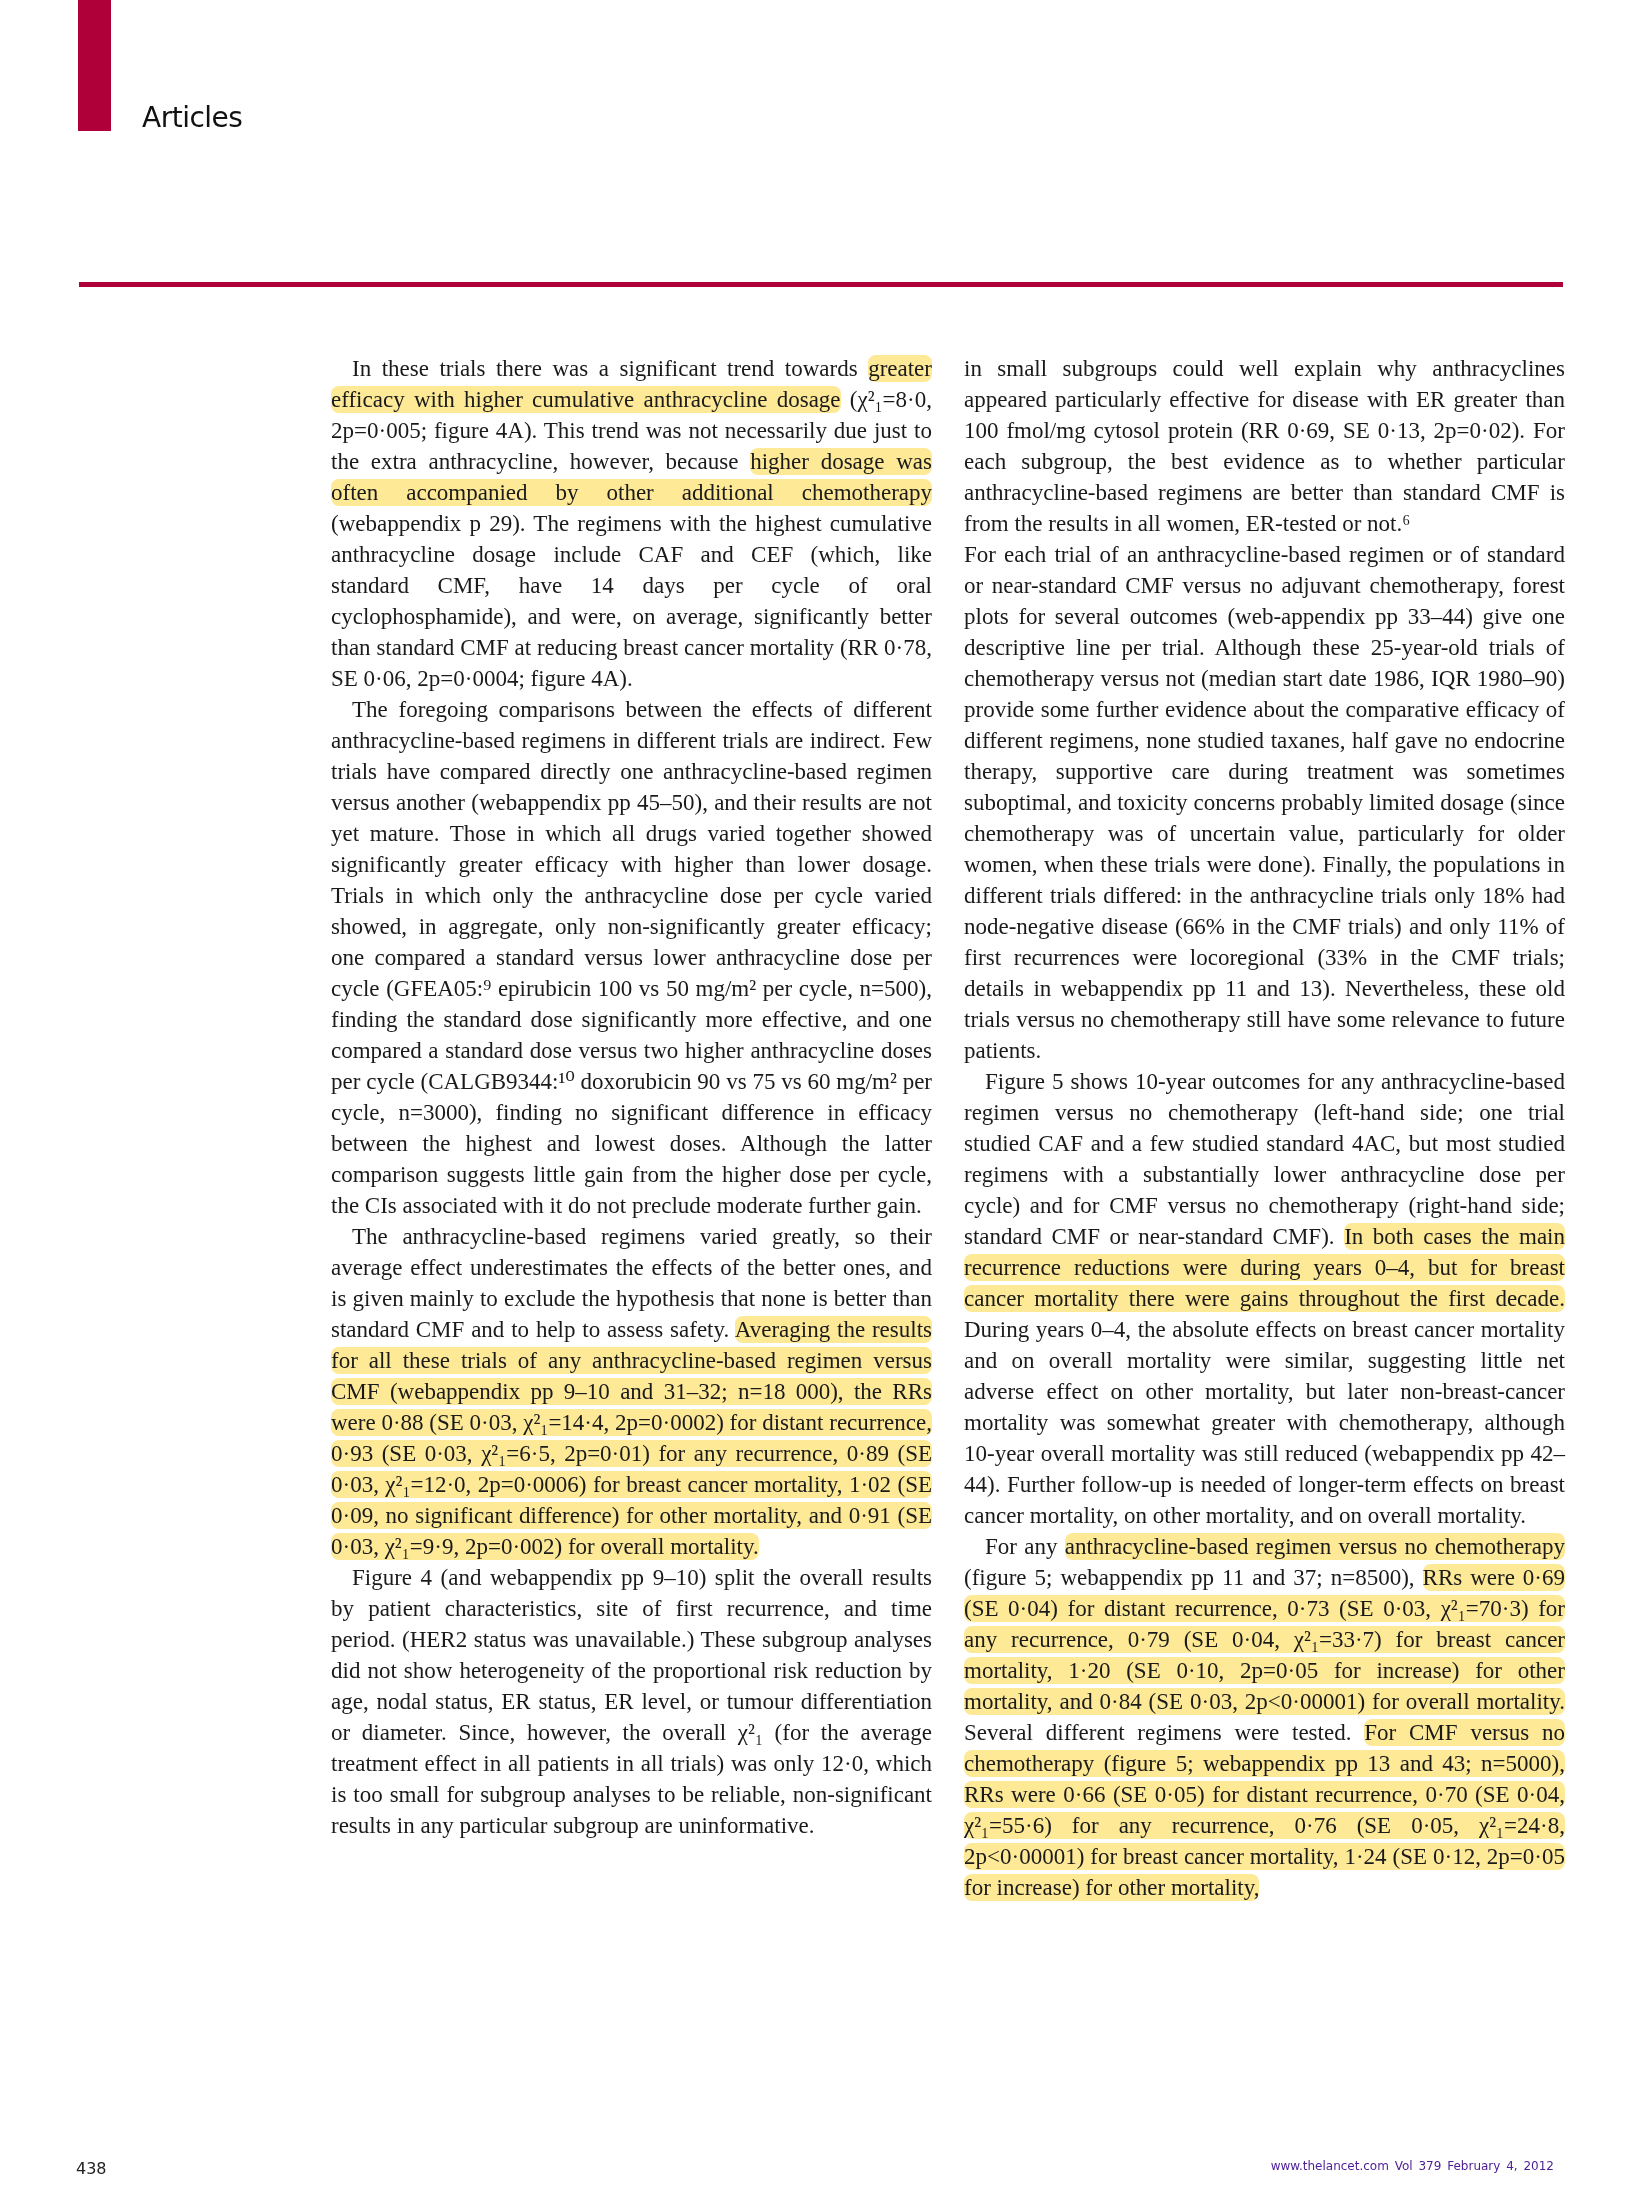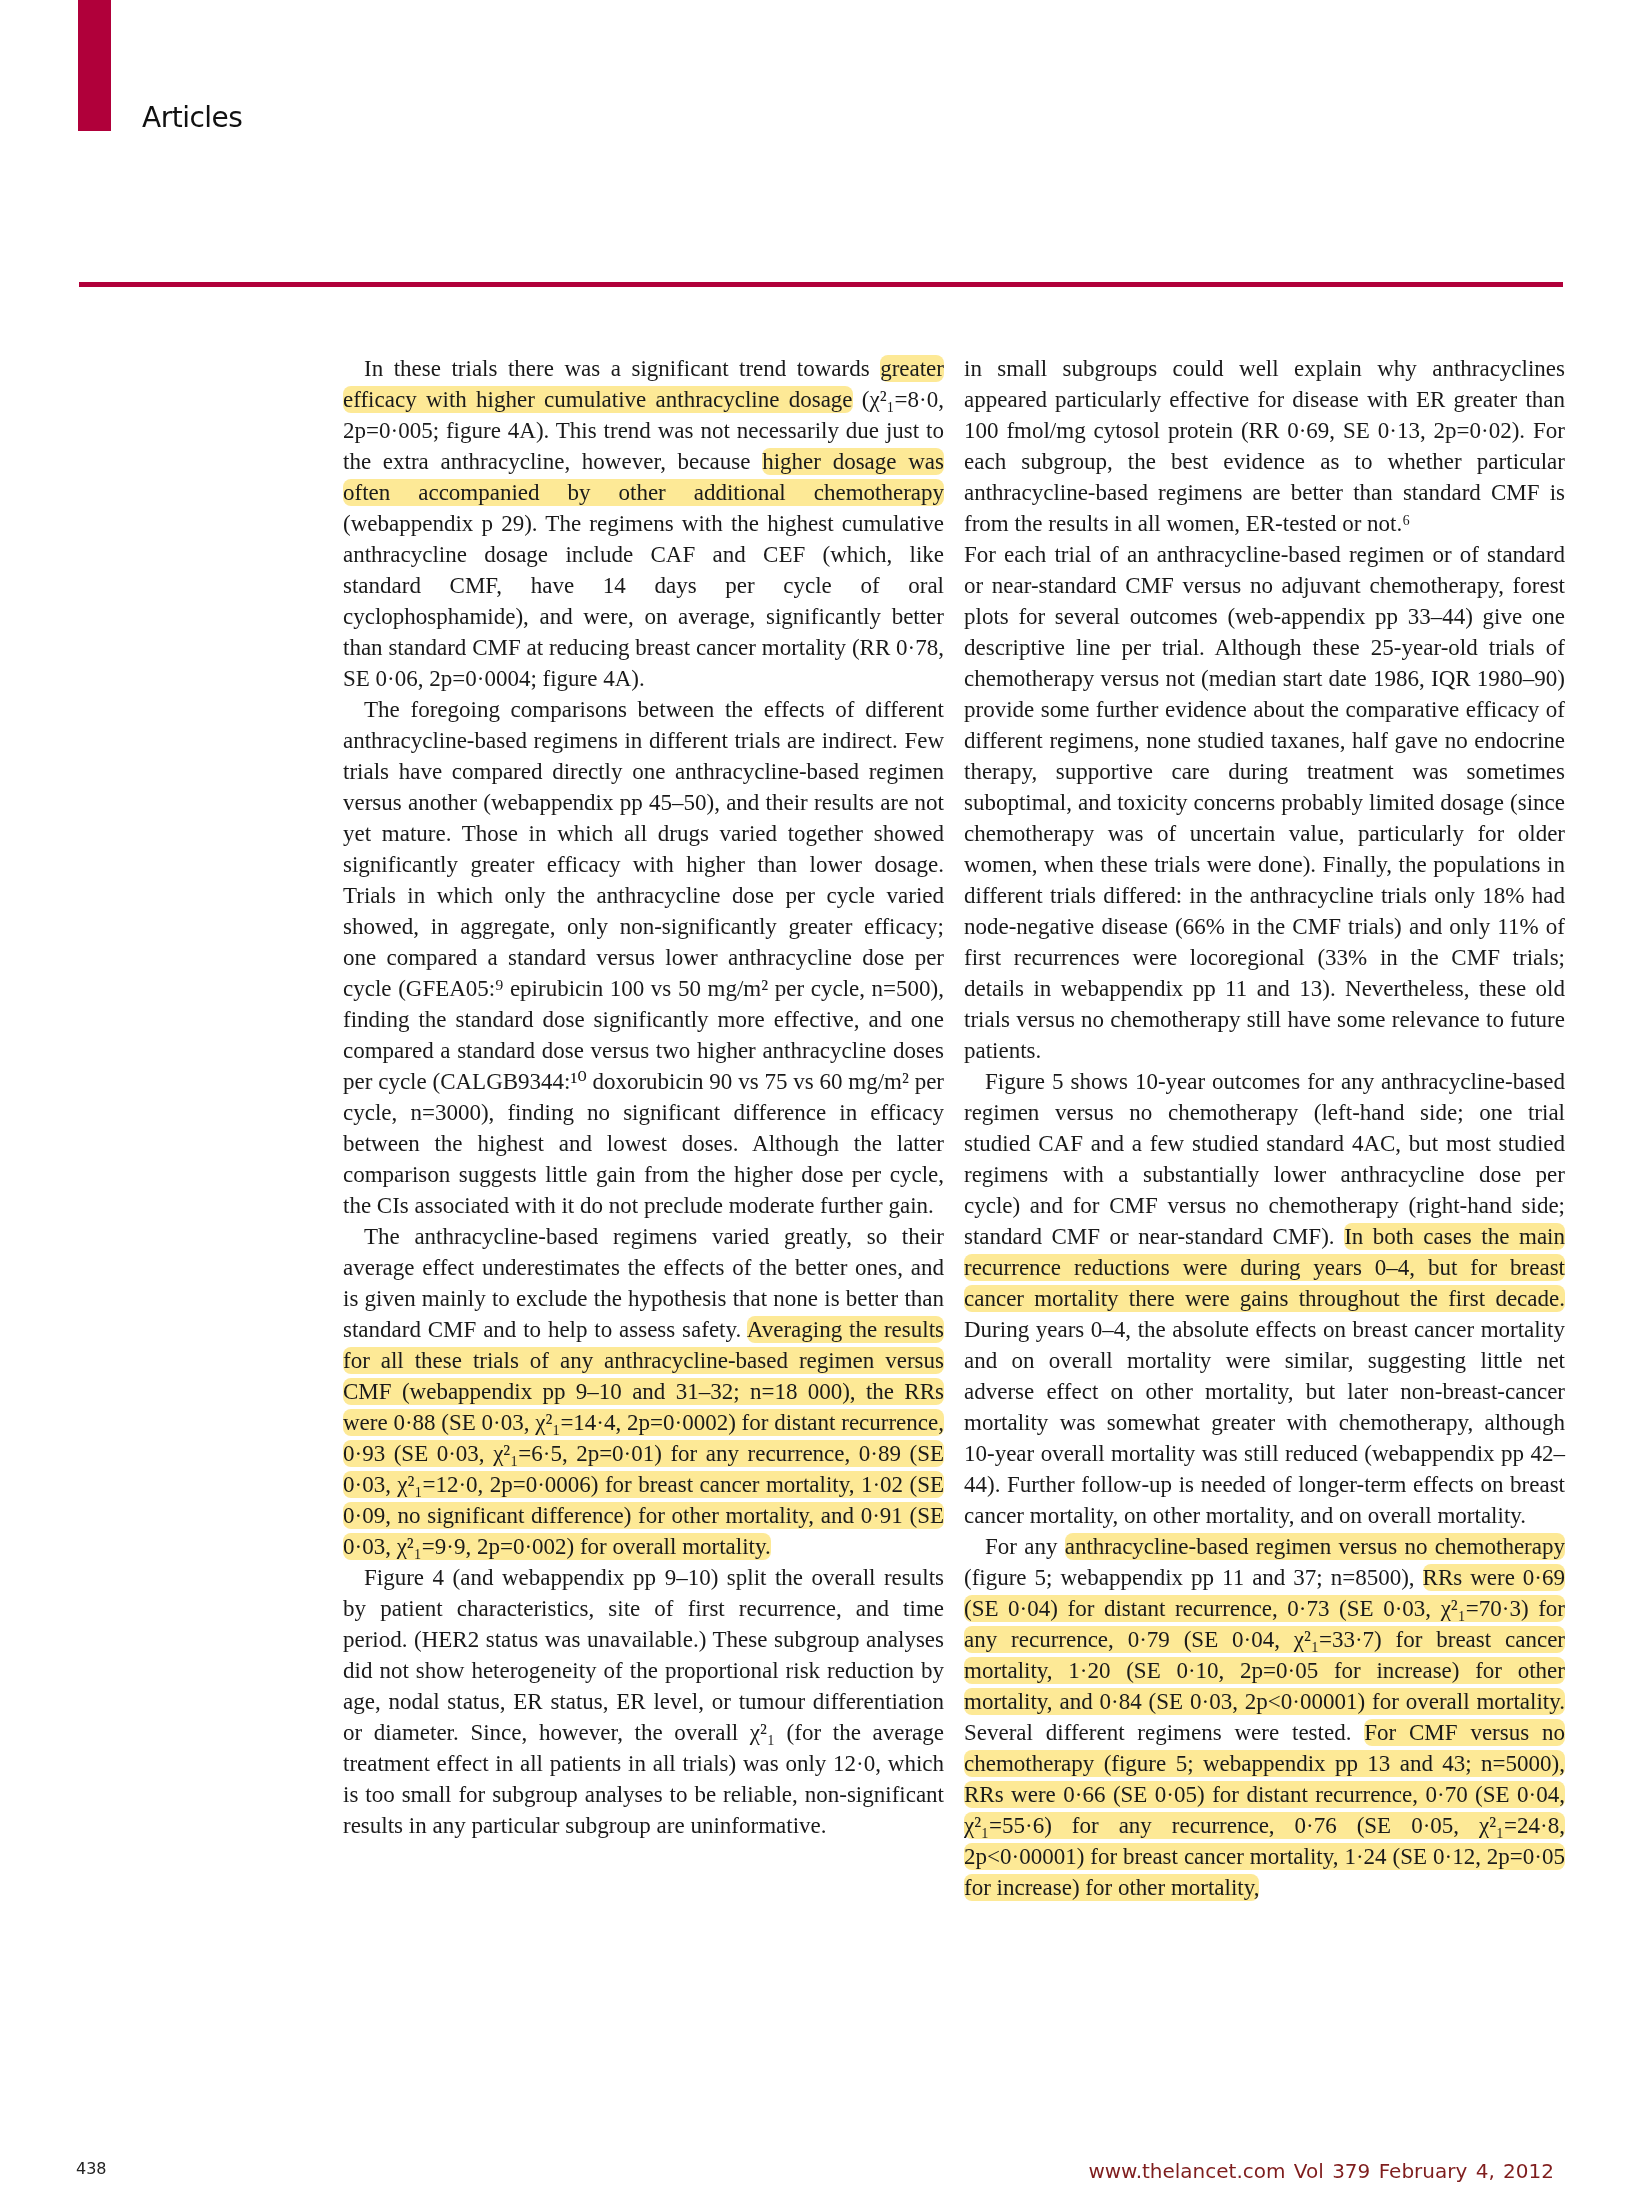--- a/index.html
+++ b/index.html
@@ -4,29 +4,29 @@
 <style>
   html, body { margin: 0; padding: 0; background: #ffffff; }
   body { width: 1646px; height: 2210px; position: relative; overflow: hidden;
          font-family: "Liberation Serif", "DejaVu Serif", serif; color: #1a1a1a; }
   .red-bar { position: absolute; left: 78px; top: 0; width: 33px; height: 131px; background: #b0003a; }
   .section-label { position: absolute; left: 142px; top: 101px; font-family: "DejaVu Sans", sans-serif;
                    font-weight: normal; font-size: 28px; color: #111; letter-spacing: -0.5px; }
   .rule { position: absolute; left: 79px; top: 282px; width: 1484px; height: 5px; background: #b0003a; }
   .col { position: absolute; top: 353px; width: 601px; font-size: 23px; line-height: 31px;
          text-align: justify; hyphens: none; }
-  .col-left { left: 343px; }
+  .col-left { left: 331px; }
   .col-right { left: 964px; }
   .col p { margin: 0; text-indent: 0; }
   .col p.indent { text-indent: 21px; }
   .hl { background: #fde996; border-radius: 8px; box-decoration-break: clone; -webkit-box-decoration-break: clone; padding: 1px 0; }
   .sub-heading { font-family: "DejaVu Sans", sans-serif; font-weight: bold; font-size: 21px;
                  margin: 30px 0 0 0; line-height: 31px; letter-spacing: -0.4px; }
   .footer-page { position: absolute; left: 76px; top: 2159px; font-family: "DejaVu Sans", sans-serif; font-size: 16px; color: #222; }
-  .footer-journal { position: absolute; right: 92px; top: 2159px; font-family: "DejaVu Sans", sans-serif; font-size: 20px; color: #7f1d1d; word-spacing: 2px; text-align: right; }
+  .footer-journal { position: absolute; right: 92px; top: 2159px; font-family: "DejaVu Sans", sans-serif; font-size: 12px; color: #4c1d95; word-spacing: 2px; text-align: right; }
 </style>
 </head>
 <body>
 
 <div class="red-bar"></div>
 <div class="section-label">Articles</div>
 <div class="rule"></div>
 
 <div class="col col-left" id="left-col">
     <p class="indent"><span>In these trials there was a significant trend towards </span><span class="hl">greater efficacy with higher cumulative anthracycline dosage</span><span> (χ²₁=8·0, 2p=0·005; figure 4A). This trend was not necessarily due just to the extra anthracycline, however, because </span><span class="hl">higher dosage was often accompanied by other additional chemotherapy</span><span> (webappendix p 29). The regimens with the highest cumulative anthracycline dosage include CAF and CEF (which, like standard CMF, have 14 days per cycle of oral cyclophosphamide), and were, on average, significantly better than standard CMF at reducing breast cancer mortality (RR 0·78, SE 0·06, 2p=0·0004; figure 4A).</span></p>

